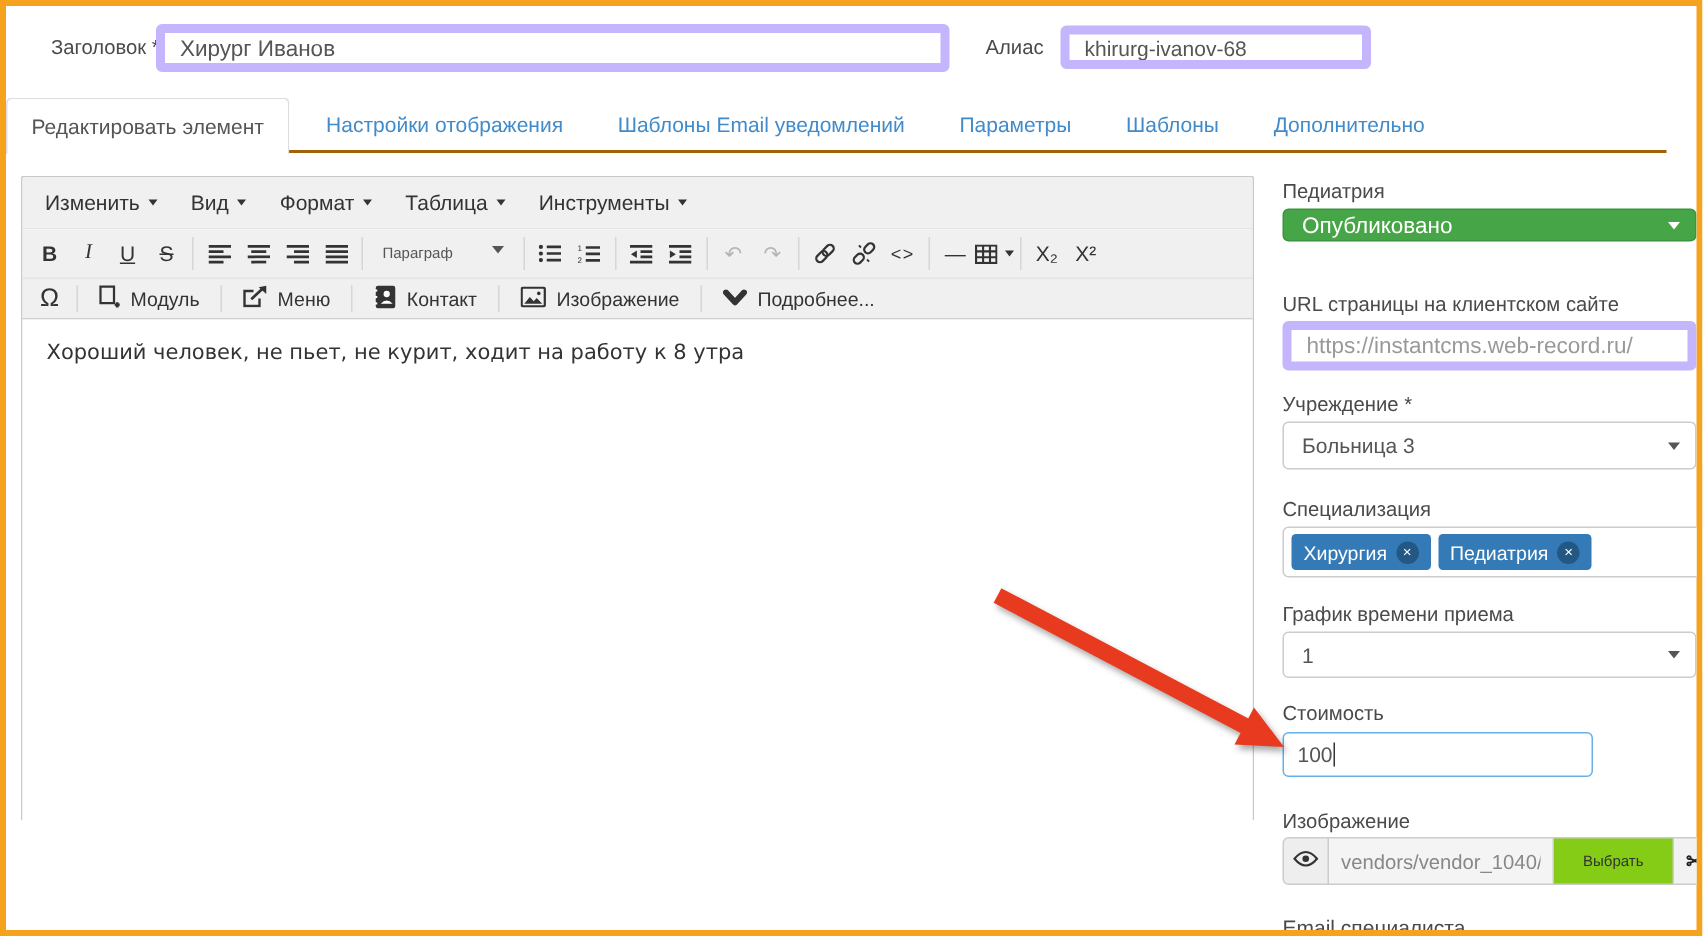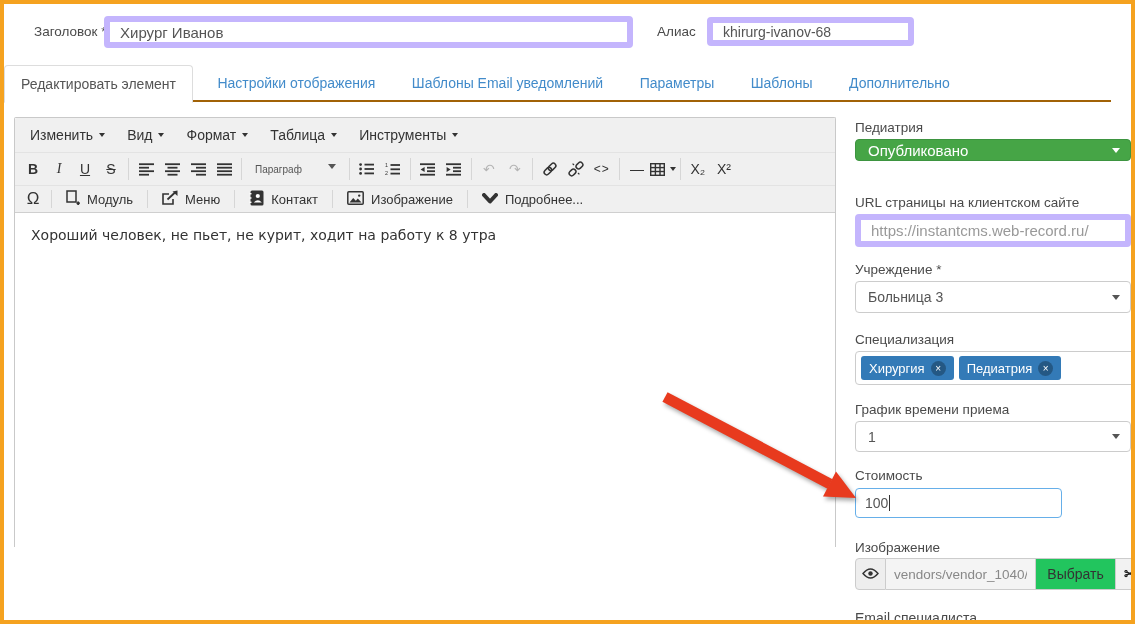--- a/index.html
+++ b/index.html
@@ -73,22 +73,22 @@
   .price-input { position:absolute; left:0; width:207px; height:30px; border:1px solid #66AFE9;
                  border-radius:4px; background:#fff; display:flex; align-items:center;
                  padding:0 9px; font-size:14px; color:#555; }
   .cursor { display:inline-block; width:1px; height:16px; background:#333; margin-left:1px; }
   .img-group { position:absolute; left:0; top:553px; width:300px; height:32px; display:flex; }
   .img-eye { width:31px; background:#eee; border:1px solid #ccc; border-radius:4px 0 0 4px;
              display:flex; align-items:center; justify-content:center; cursor:pointer; }
   .img-path { width:150px; background:#f4f4f4; border:1px solid #ccc; border-left:none;
               font-family:"Liberation Sans", sans-serif; font-size:13.5px; color:#888;
               padding:0 8px; outline:none; }
-  .img-choose { width:80px; background:#22c55e; border:1px solid #ccc; border-left:none;
-                font-size:14px; color:#333; display:flex; align-items:center; justify-content:center;
+  .img-choose { width:80px; background:#84cc16; border:1px solid #ccc; border-left:none;
+                font-size:10px; color:#333; display:flex; align-items:center; justify-content:center;
                 cursor:pointer; }
   .img-clear { width:38px; background:#f2f2f2; border:1px solid #ccc; border-left:none;
                border-radius:0 4px 4px 0; display:flex; align-items:center; padding-left:8px;
                font-size:15px; font-weight:bold; color:#222; cursor:pointer; }
 
   
   .arrow-overlay { position:absolute; left:636px; top:366px; width:232px; height:146px;
                    pointer-events:none; }
   .arrow-overlay svg { filter:drop-shadow(2px 3px 2px rgba(0,0,0,0.35)); }
 </style>

